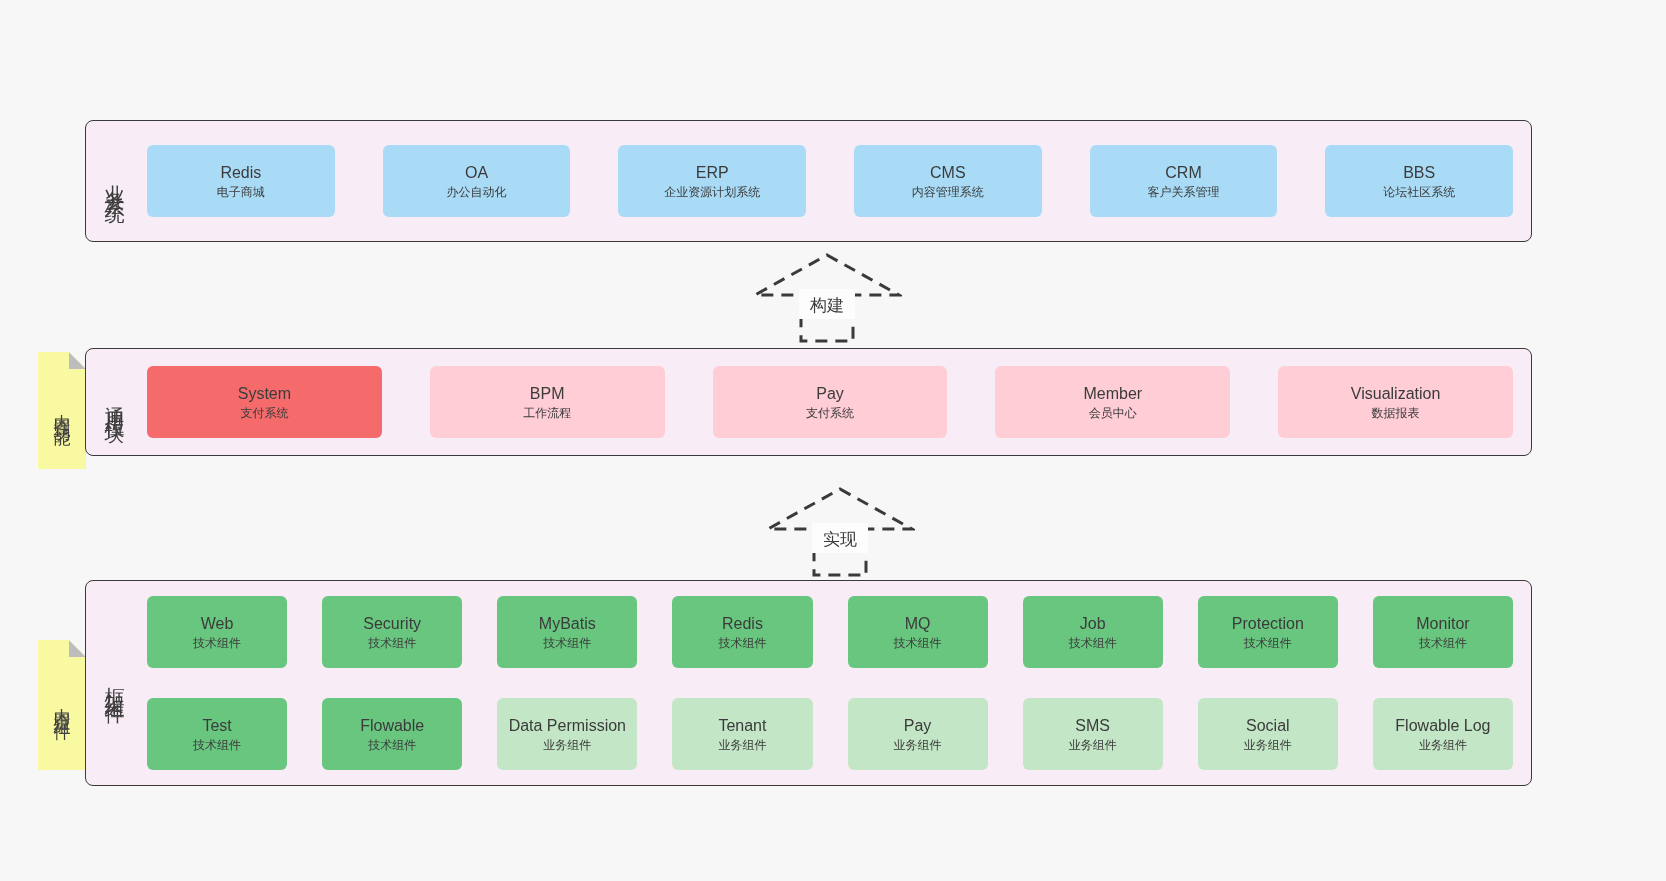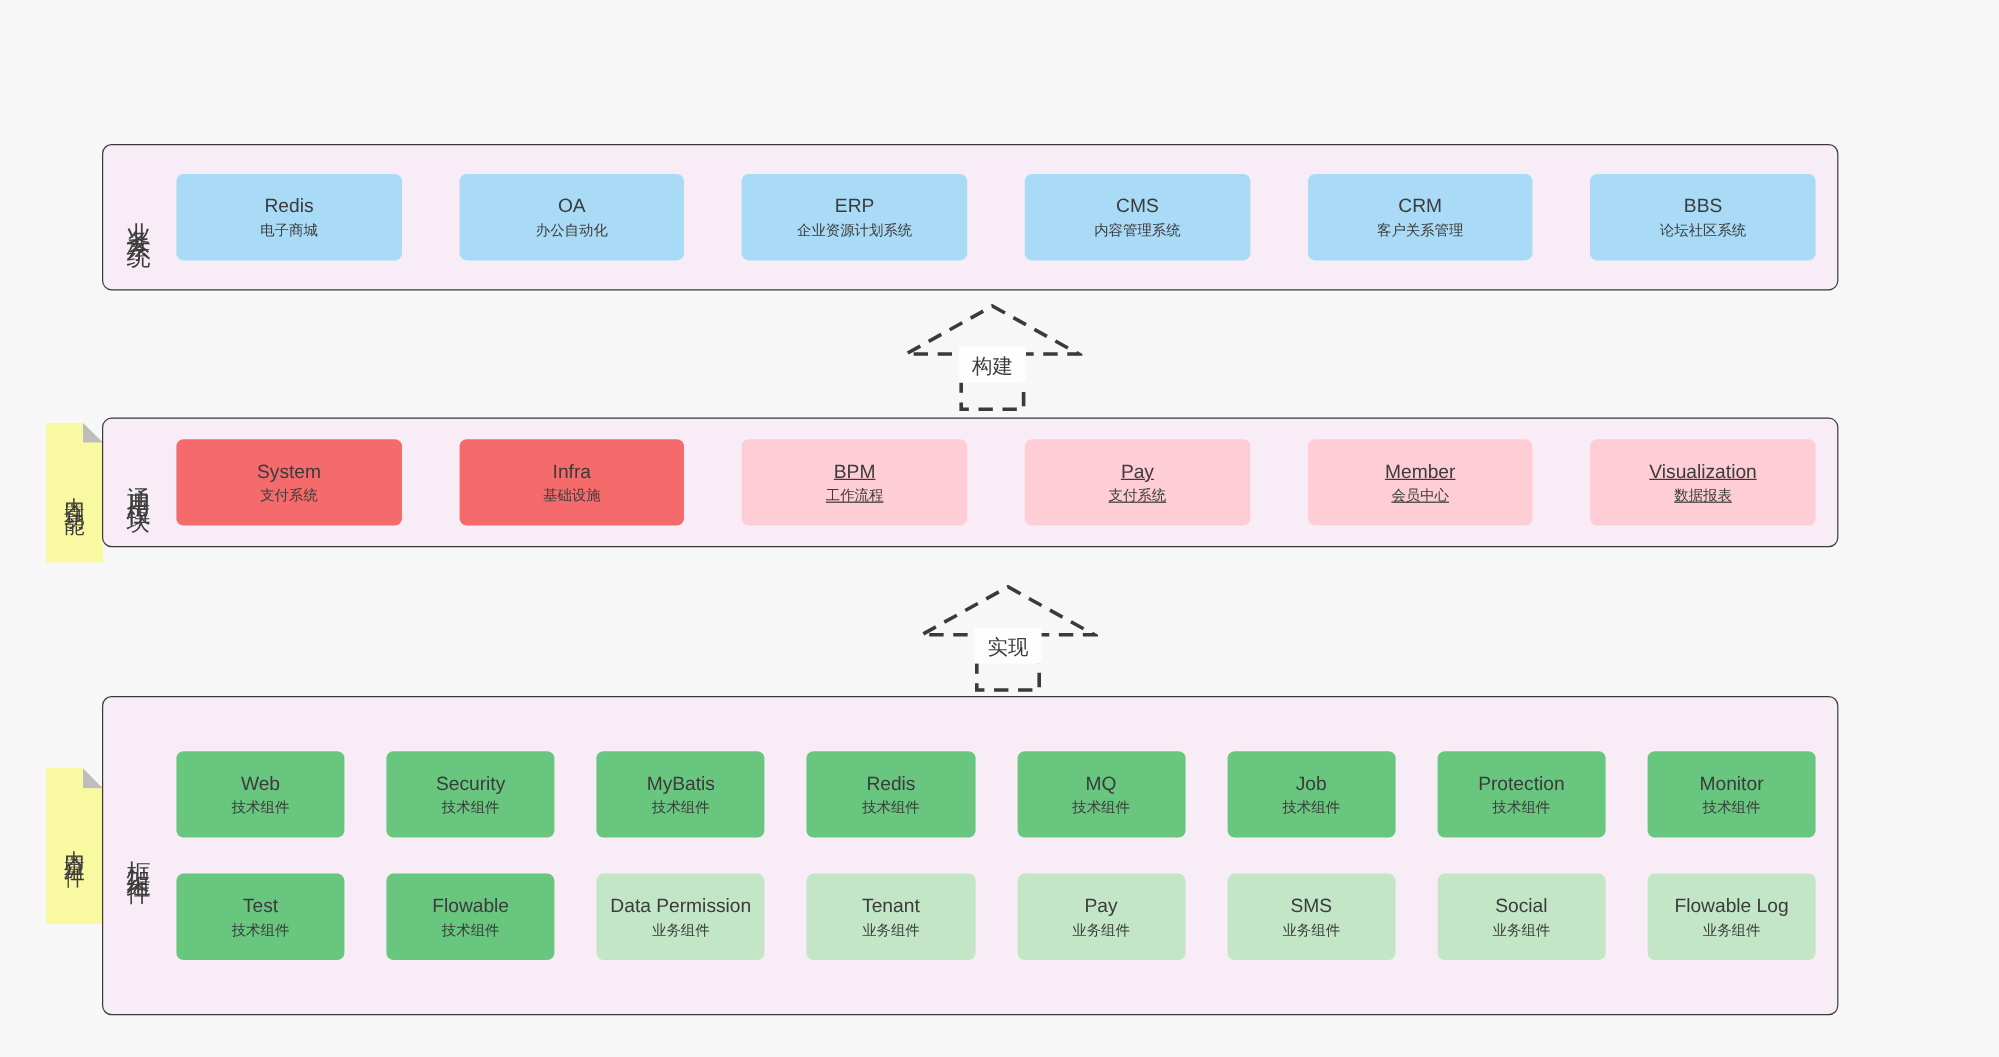--- a/index.html
+++ b/index.html
@@ -18,21 +18,21 @@
     width: 1447px;
     background: var(--panel-bg, #f8edf6);
     border: 1.5px solid var(--panel-border, #3a3a3a);
     border-radius: 8px;
     box-sizing: border-box;
     display: flex;
     align-items: center;
   }
   .layer-top    { top: 120px; height: 122px; }
   .layer-mid    { top: 348px; height: 108px; }
-  .layer-bottom { top: 580px; height: 266px; }
+  .layer-bottom { top: 580px; height: 206px; }
 
   .layer-label {
     flex: 0 0 auto;
     writing-mode: vertical-rl;
     text-orientation: upright;
     font-size: 20px;
     letter-spacing: 6px;
     color: #3d3d3d;
     margin: 0 10px 0 16px;
     user-select: none;
@@ -67,21 +67,21 @@
     text-align: center;
     font-size: 16px;
     line-height: 1.38;
     padding: 2px 8px;
     box-sizing: border-box;
     color: #3b3b3b;
   }
   .box .sub { font-size: 12px; }
   .blue       { background: var(--blue, #a9dbf6); }
   .red        { background: var(--red, #f56b6c); }
-  .pink       { background: var(--pink, #fecdd6); text-decoration: underline; }
+  .pink       { background: var(--pink, #fecdd6); }
   .green      { background: var(--green, #68c67f); }
   .lightgreen { background: var(--lightgreen, #c3e6c6); }
 
   .note {
     position: absolute;
     left: 38px;
     width: 48px;
     background: var(--yellow, #f9f9a1);
     display: flex;
     align-items: center;
@@ -171,24 +171,20 @@
     <span class="note-text">内置功能</span>
   </div>
 
   <section class="layer layer-mid">
     <div class="layer-label">通用模块</div>
     <div class="boxes">
       <div class="box red">
         <span>System</span>
         <span class="sub">支付系统</span>
       </div>
-      <div class="box red">
-        <span>Infra</span>
-        <span class="sub">基础设施</span>
-      </div>
       <div class="box pink">
         <span>BPM</span>
         <span class="sub">工作流程</span>
       </div>
       <div class="box pink">
         <span>Pay</span>
         <span class="sub">支付系统</span>
       </div>
       <div class="box pink">
         <span>Member</span>

